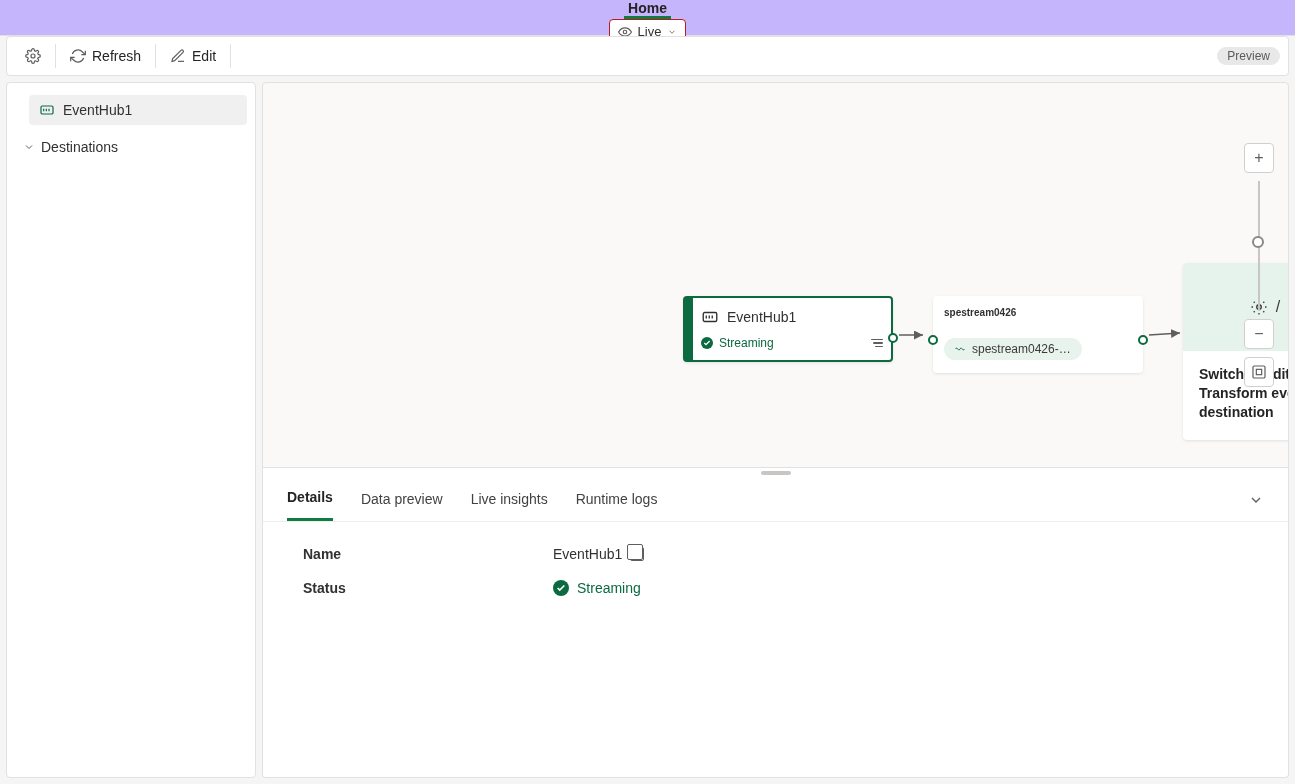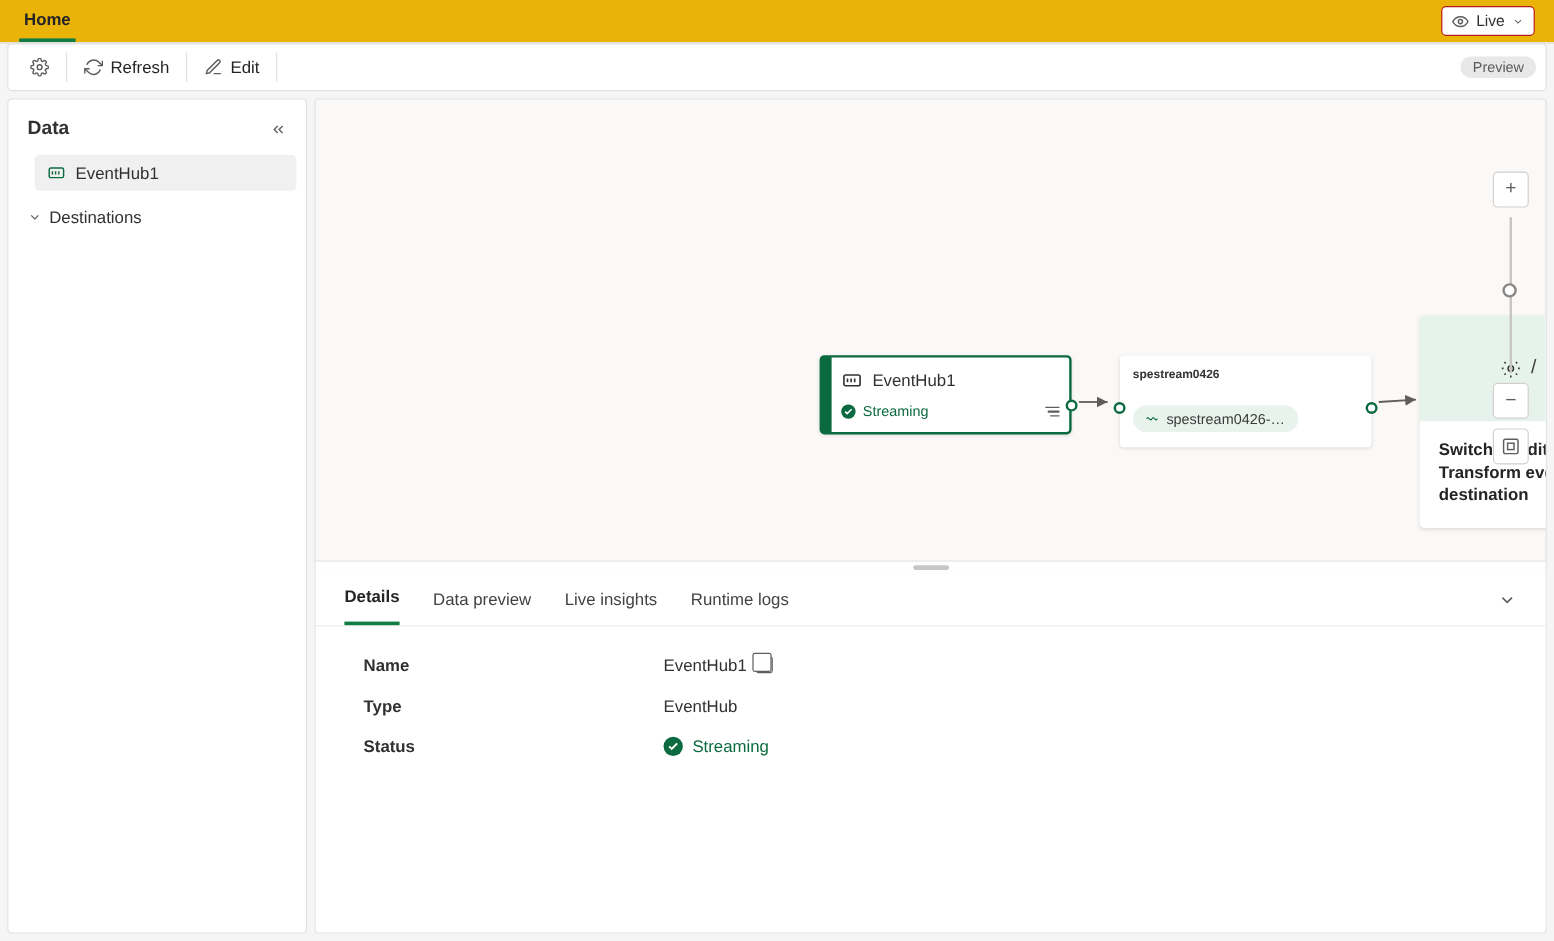--- a/index.html
+++ b/index.html
@@ -1,20 +1,20 @@
 <!DOCTYPE html>
 <html><head>
   <meta charset="utf-8">
   <style>
     * { box-sizing: border-box; margin: 0; padding: 0; }
     body { font-family: "Segoe UI", -apple-system, BlinkMacSystemFont, sans-serif; background: #f5f5f5; color: #323130; font-size: 14px; }
     .app { width: 1295px; height: 784px; background: #f5f5f5; display: flex; flex-direction: column; position: relative; }
 
     
-    .topbar { height: 36px; background: #eab308; display: flex; align-items: center; padding: 0 16px; border-bottom: 1px solid #e1e1e1; justify-content: space-between; }
+    .topbar { height: 36px; background: #c4b5fd; display: flex; align-items: center; padding: 0 16px; border-bottom: 1px solid #e1e1e1; justify-content: space-between; flex-direction: column; }
     .topbar-left { display: flex; align-items: center; height: 100%; }
     .top-tab { font-weight: 600; font-size: 14px; padding: 0 4px; height: 100%; display: flex; align-items: center; border-bottom: 3px solid #107c41; color: #242424; }
     .live-dd { border: 1px solid #b91c1c; border-radius: 4px; background: #fff; padding: 4px 8px; display: flex; align-items: center; gap: 6px; font-size: 13px; cursor: pointer; }
 
     
     .toolbar { height: 40px; background: #fff; border: 1px solid #e1e1e1; margin: 0 6px; border-radius: 4px; display: flex; align-items: center; padding: 0 8px; justify-content: space-between; margin-top: 0; }
     .toolbar-left { display: flex; align-items: center; height: 100%; }
     .tb-btn { display: flex; align-items: center; gap: 6px; padding: 6px 10px; cursor: pointer; font-size: 14px; color: #242424; }
     .tb-icon { width: 16px; height: 16px; display: inline-flex; align-items: center; justify-content: center; }
     .vsep { width: 1px; height: 24px; background: #e1e1e1; margin: 0 4px; }
@@ -143,29 +143,20 @@
         <span>Edit</span>
       </div>
       <div class="vsep"></div>
     </div>
     <div class="preview-badge">Preview</div>
   </div>
 
   <div class="main">
 
     <div class="sidebar">
-      <div class="sb-header">
-        <div class="sb-title">Data</div>
-        <span>
-          <svg width="14" height="14" viewBox="0 0 24 24" fill="none" stroke="#605e5c" stroke-width="2">
-              <polyline points="11 17 6 12 11 7"></polyline>
-              <polyline points="18 17 13 12 18 7"></polyline>
-            </svg>
-        </span>
-      </div>
       <div class="sb-item active">
         <span class="sb-item-icon">
           <svg width="16" height="16" viewBox="0 0 24 24" fill="none" stroke="#0b6a3f" stroke-width="1.8">
               <rect x="3" y="6" width="18" height="12" rx="2"></rect>
               <line x1="7" y1="10" x2="7" y2="14"></line>
               <line x1="11" y1="10" x2="11" y2="14"></line>
               <line x1="15" y1="10" x2="15" y2="14"></line>
             </svg>
         </span>
         <span>EventHub1</span>
@@ -293,24 +284,20 @@
         </div>
         <div class="bpanel">
           <div class="kv">
             <div class="k">Name</div>
             <div class="v">
               <span>EventHub1</span>
               <span class="copy-icon"></span>
             </div>
           </div>
           <div class="kv">
-            <div class="k">Type</div>
-            <div class="v">EventHub</div>
-          </div>
-          <div class="kv">
             <div class="k">Status</div>
             <div class="v">
               <span class="status-check">
                 <svg width="10" height="10" viewBox="0 0 24 24" fill="none" stroke="#fff" stroke-width="4">
                     <polyline points="20 6 9 17 4 12"></polyline>
                   </svg>
               </span>
               <span class="green-text">Streaming</span>
             </div>
           </div>

